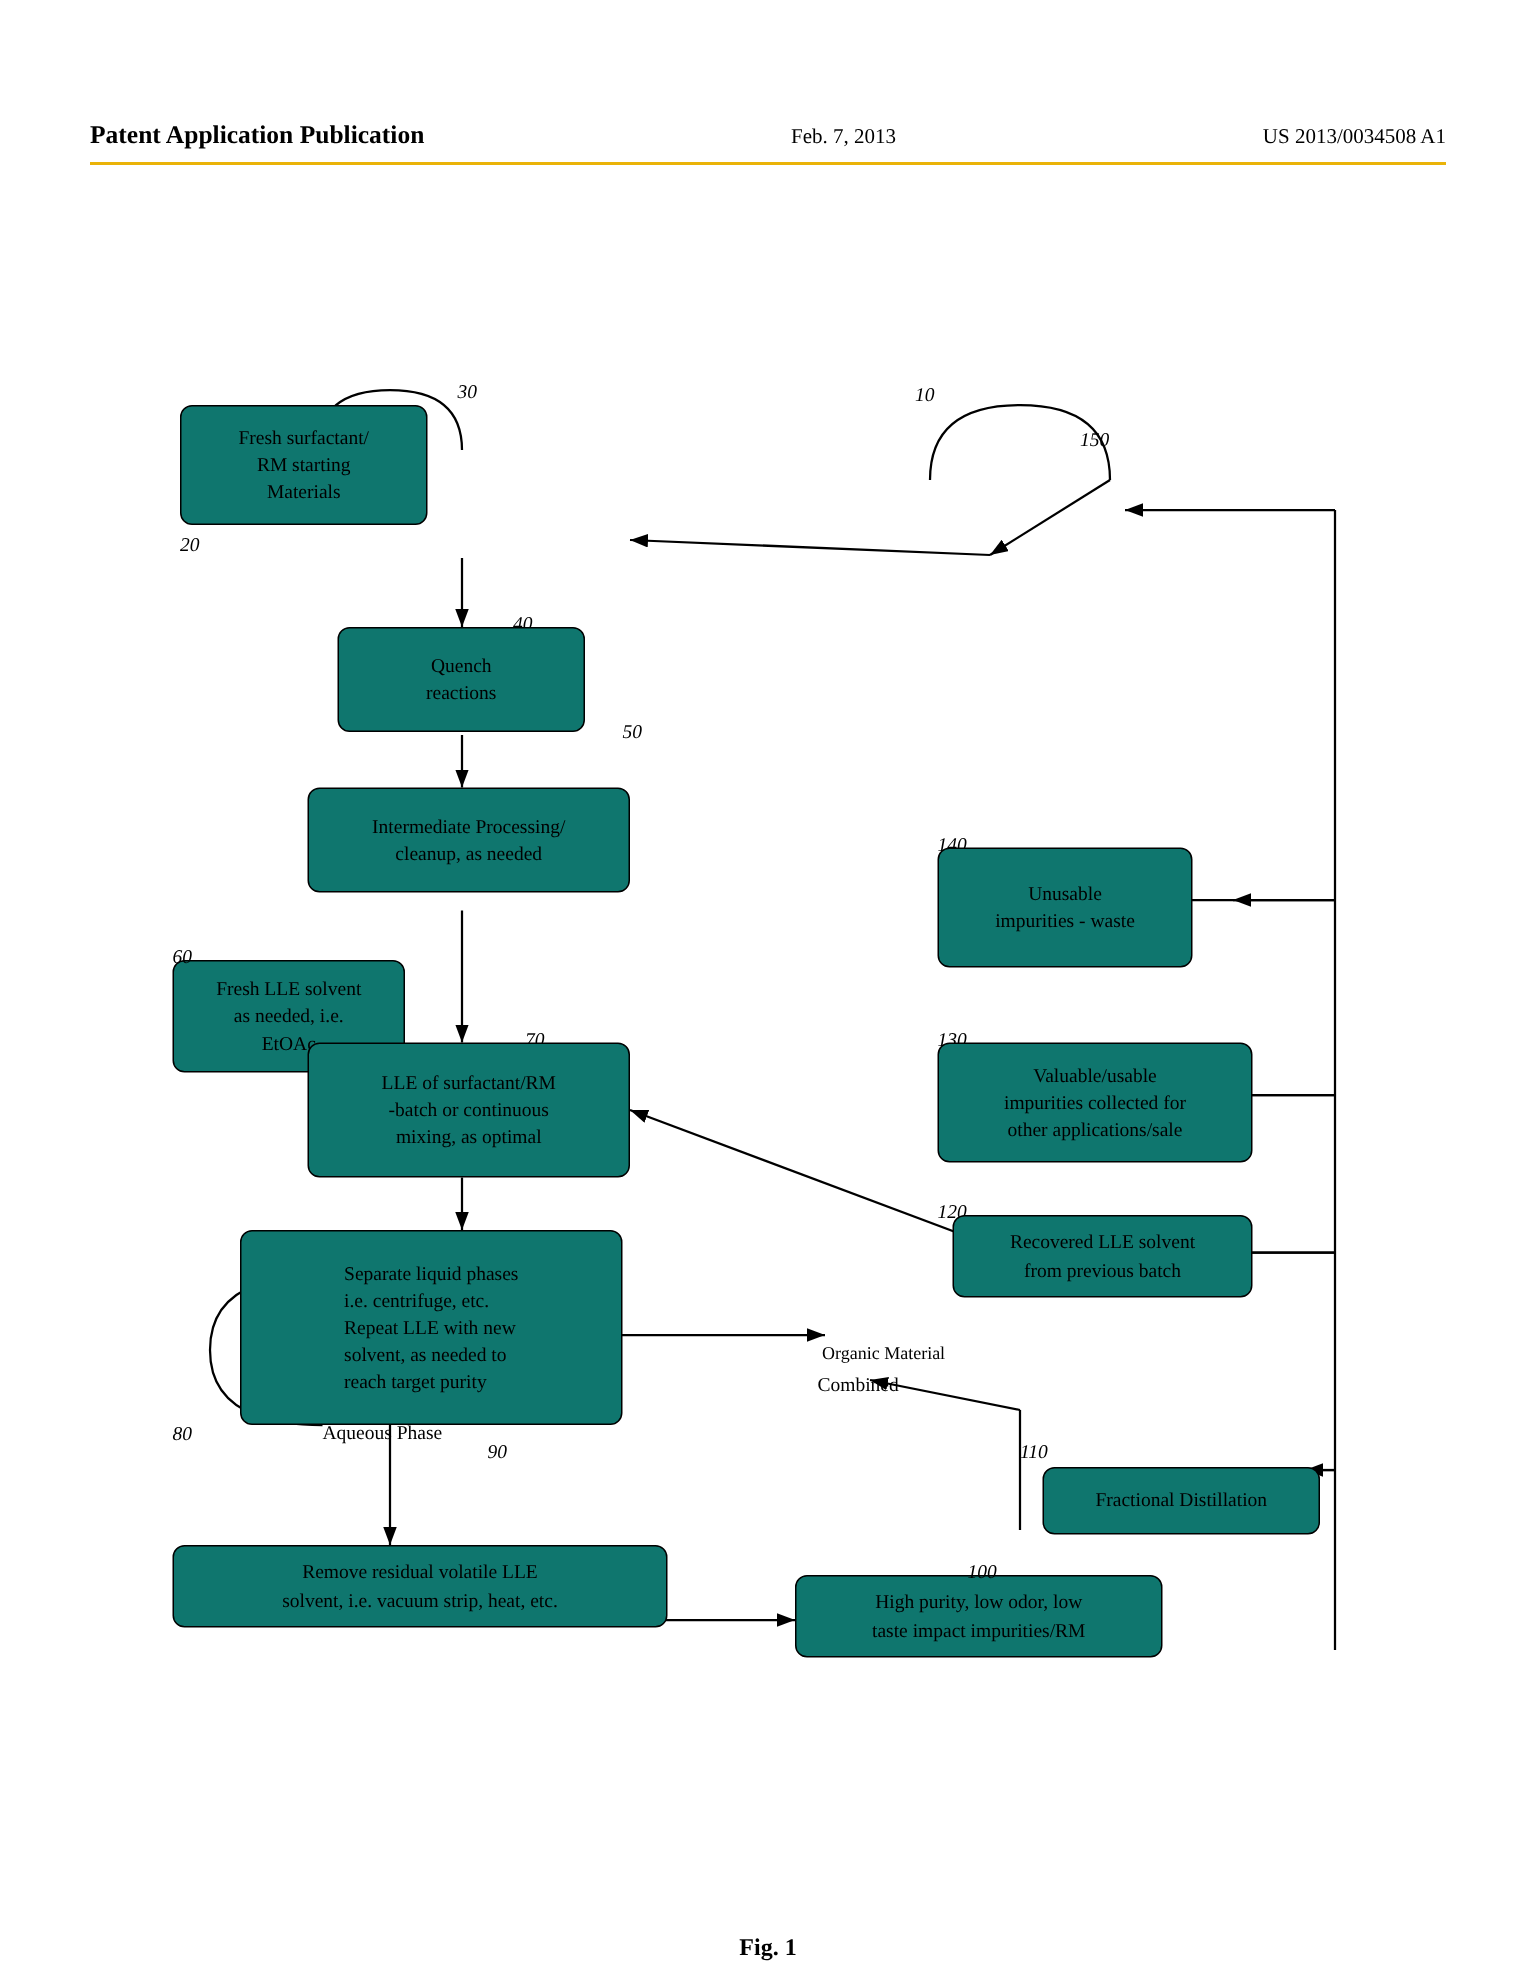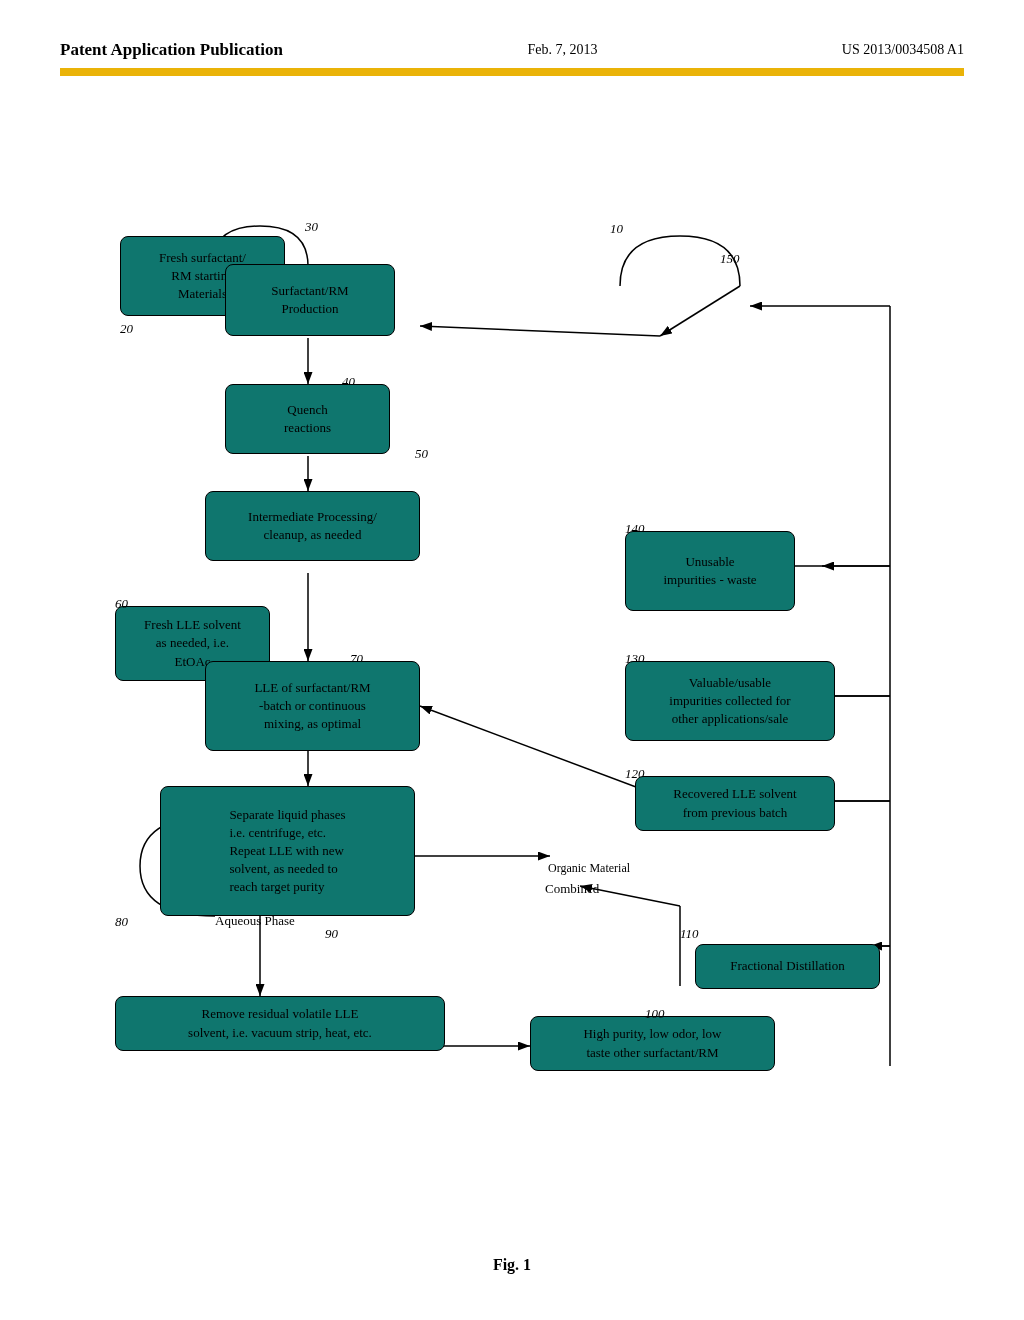--- a/index.html
+++ b/index.html
@@ -15,24 +15,25 @@
       width: 1024px;
       min-height: 1320px;
       padding: 40px 60px 40px 60px;
       position: relative;
     }
 
     
     .header {
       display: flex;
       justify-content: space-between;
-      align-items: center;
-      border-bottom: 8px solid #eab308;
+      align-items: flex-end;
+      border-bottom: 2px solid #eab308;
       padding-bottom: 8px;
       margin-bottom: 30px;
+      margin-top: 40px;
     }
     .header-left {
       font-size: 17px;
       font-weight: bold;
     }
     .header-center {
       font-size: 14px;
       text-align: center;
     }
     .header-right {
@@ -164,24 +165,20 @@
     <div class="box" style="left:60px; top:130px; width:165px; min-height:80px;">
       <span style="white-space:pre-line;">Fresh surfactant/
 RM starting
 Materials</span>
     </div>
 
     <div class="label" style="left:60px; top:215px;">20</div>
 
     <div class="label" style="left:245px; top:113px;">30</div>
 
-    <div class="box" style="left:165px; top:158px; width:170px; min-height:72px;">
-      <span style="white-space:pre-line;">Surfactant/RM
-Production</span>
-    </div>
 
     <div class="label" style="left:282px; top:268px;">40</div>
 
     <div class="box" style="left:165px; top:278px; width:165px; min-height:70px;">
       <span style="white-space:pre-line;">Quench
 reactions</span>
     </div>
 
     <div class="label" style="left:355px; top:340px;">50</div>
 
@@ -222,21 +219,21 @@
 
     <div class="label" style="left:265px; top:820px;">90</div>
 
     <div class="box" style="left:55px; top:890px; width:330px; min-height:55px;">
       <span style="white-space:pre-line;">Remove residual volatile LLE
 solvent, i.e. vacuum strip, heat, etc.</span>
     </div>
 
     <div class="box" style="left:470px; top:910px; width:245px; min-height:55px;">
       <span style="white-space:pre-line;">High purity, low odor, low
-taste other surfactant/RM</span>
+taste impact impurities/RM</span>
     </div>
 
     <div class="label" style="left:585px; top:900px;">100</div>
 
     <div style="position:absolute; left:485px; top:775px; font-size:13px;">
       <span>Combined</span>
     </div>
 
     <div style="position:absolute; left:488px; top:755px; font-size:12px;">
       <span>Organic Material</span>

